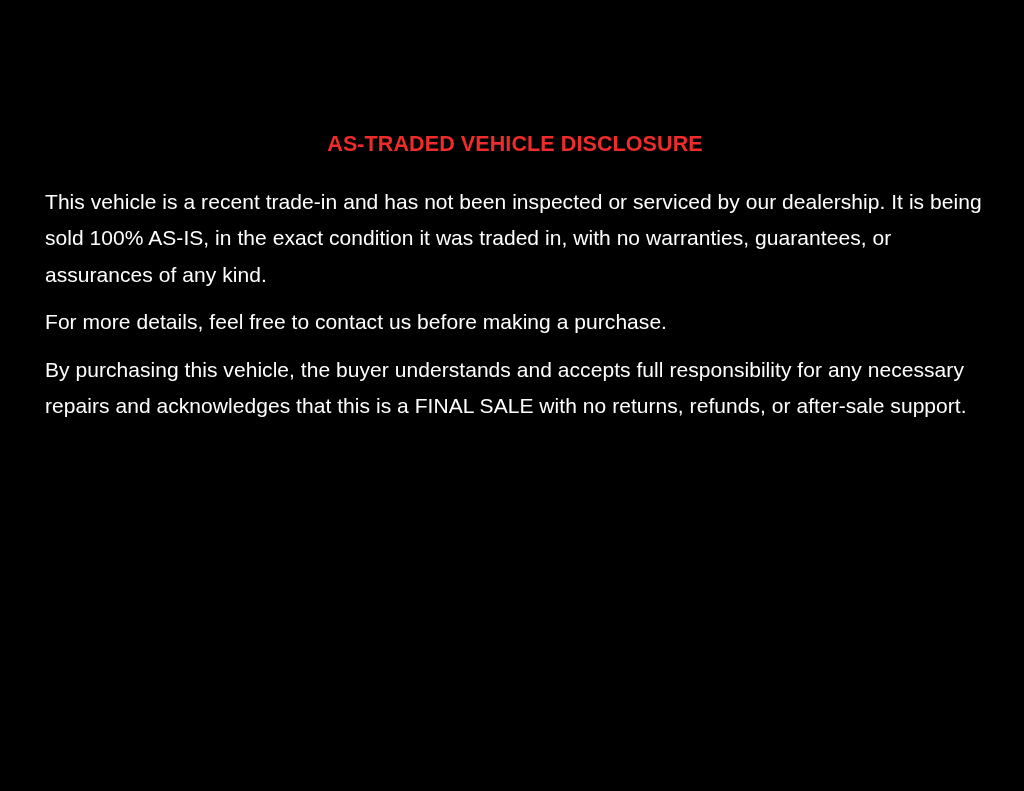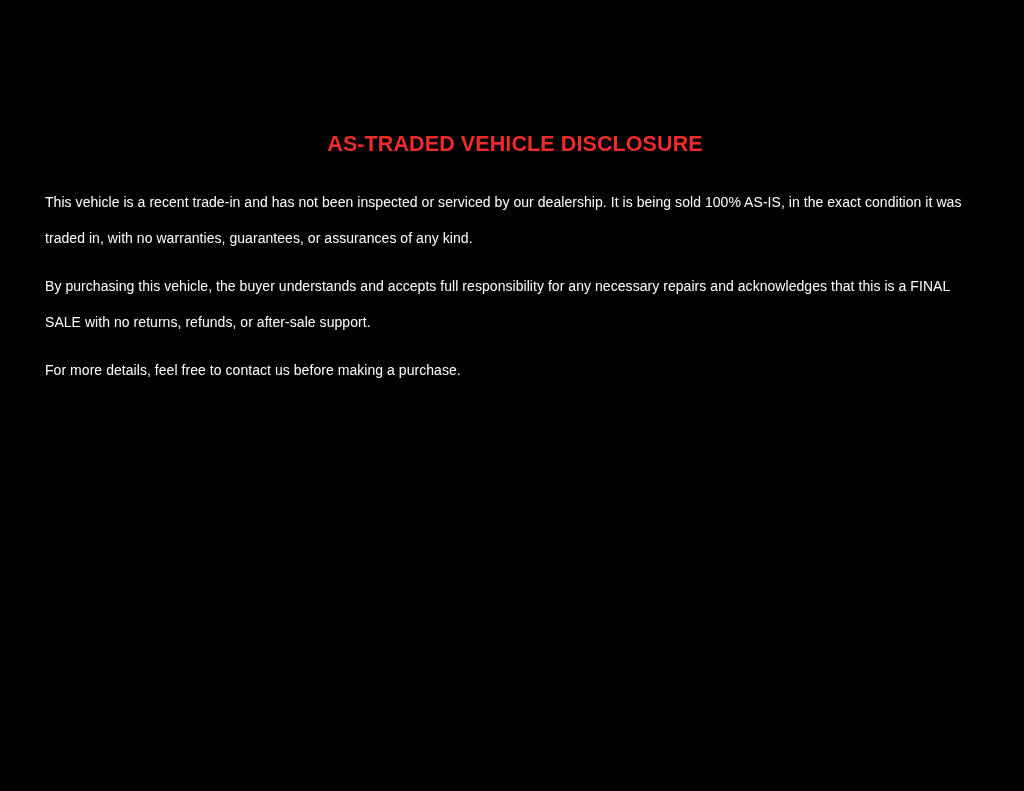--- a/index.html
+++ b/index.html
@@ -30,34 +30,34 @@
   .doc-title {
     text-align: center;
     color: #ef2b2b;
     font-weight: bold;
     font-size: 21.5px;
     letter-spacing: 0.1px;
     margin: 0 0 26px 0;
     line-height: 1.2;
   }
   .para {
-    font-size: 14px;
+    font-size: 21px;
     line-height: 36.5px;
     color: #ffffff;
     margin: 0 0 11px 0;
     font-weight: 400;
     letter-spacing: 0.05px;
   }
   .para:last-child {
     margin-bottom: 0;
   }
 </style>
 </head>
 <body>
 
 <div class="page">
   <div class="disclosure">
     <h1 class="doc-title">AS-TRADED VEHICLE DISCLOSURE</h1>
     <p class="para">This vehicle is a recent trade-in and has not been inspected or serviced by our dealership. It is being sold 100% AS-IS, in the exact condition it was traded in, with no warranties, guarantees, or assurances of any kind.</p>
+    <p class="para">For more details, feel free to contact us before making a purchase.</p>
     <p class="para">By purchasing this vehicle, the buyer understands and accepts full responsibility for any necessary repairs and acknowledges that this is a FINAL SALE with no returns, refunds, or after-sale support.</p>
-    <p class="para">For more details, feel free to contact us before making a purchase.</p>
   </div>
 </div>
 
 </body></html>

